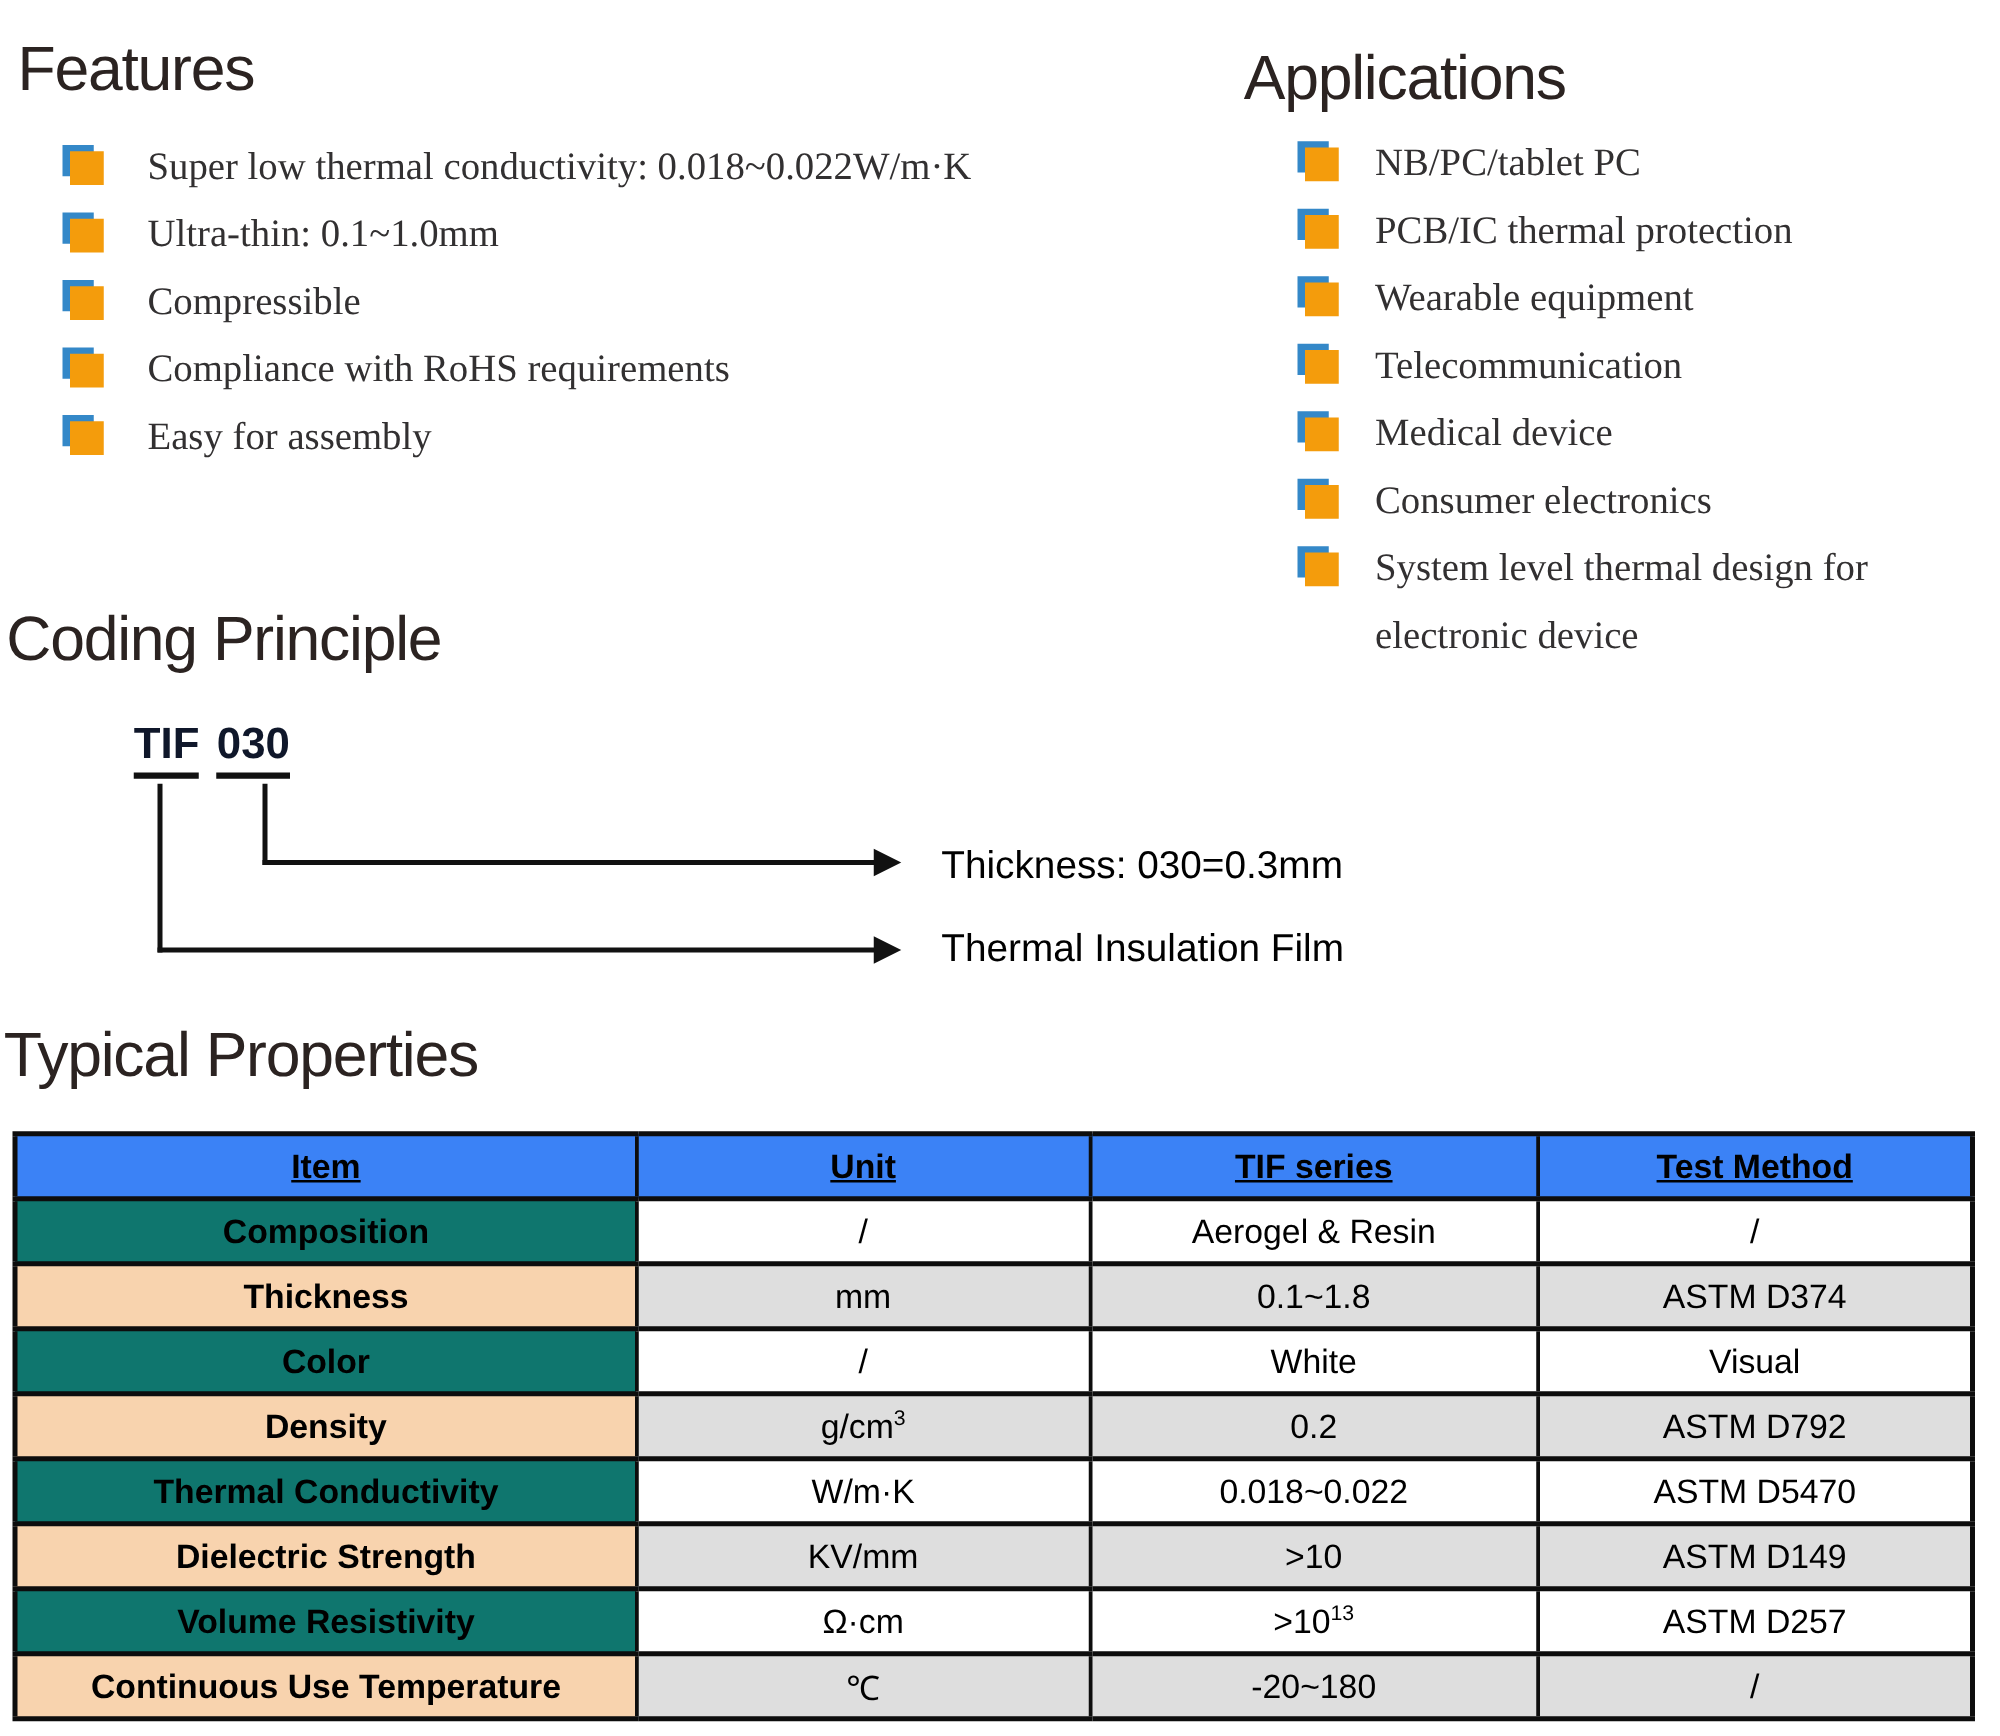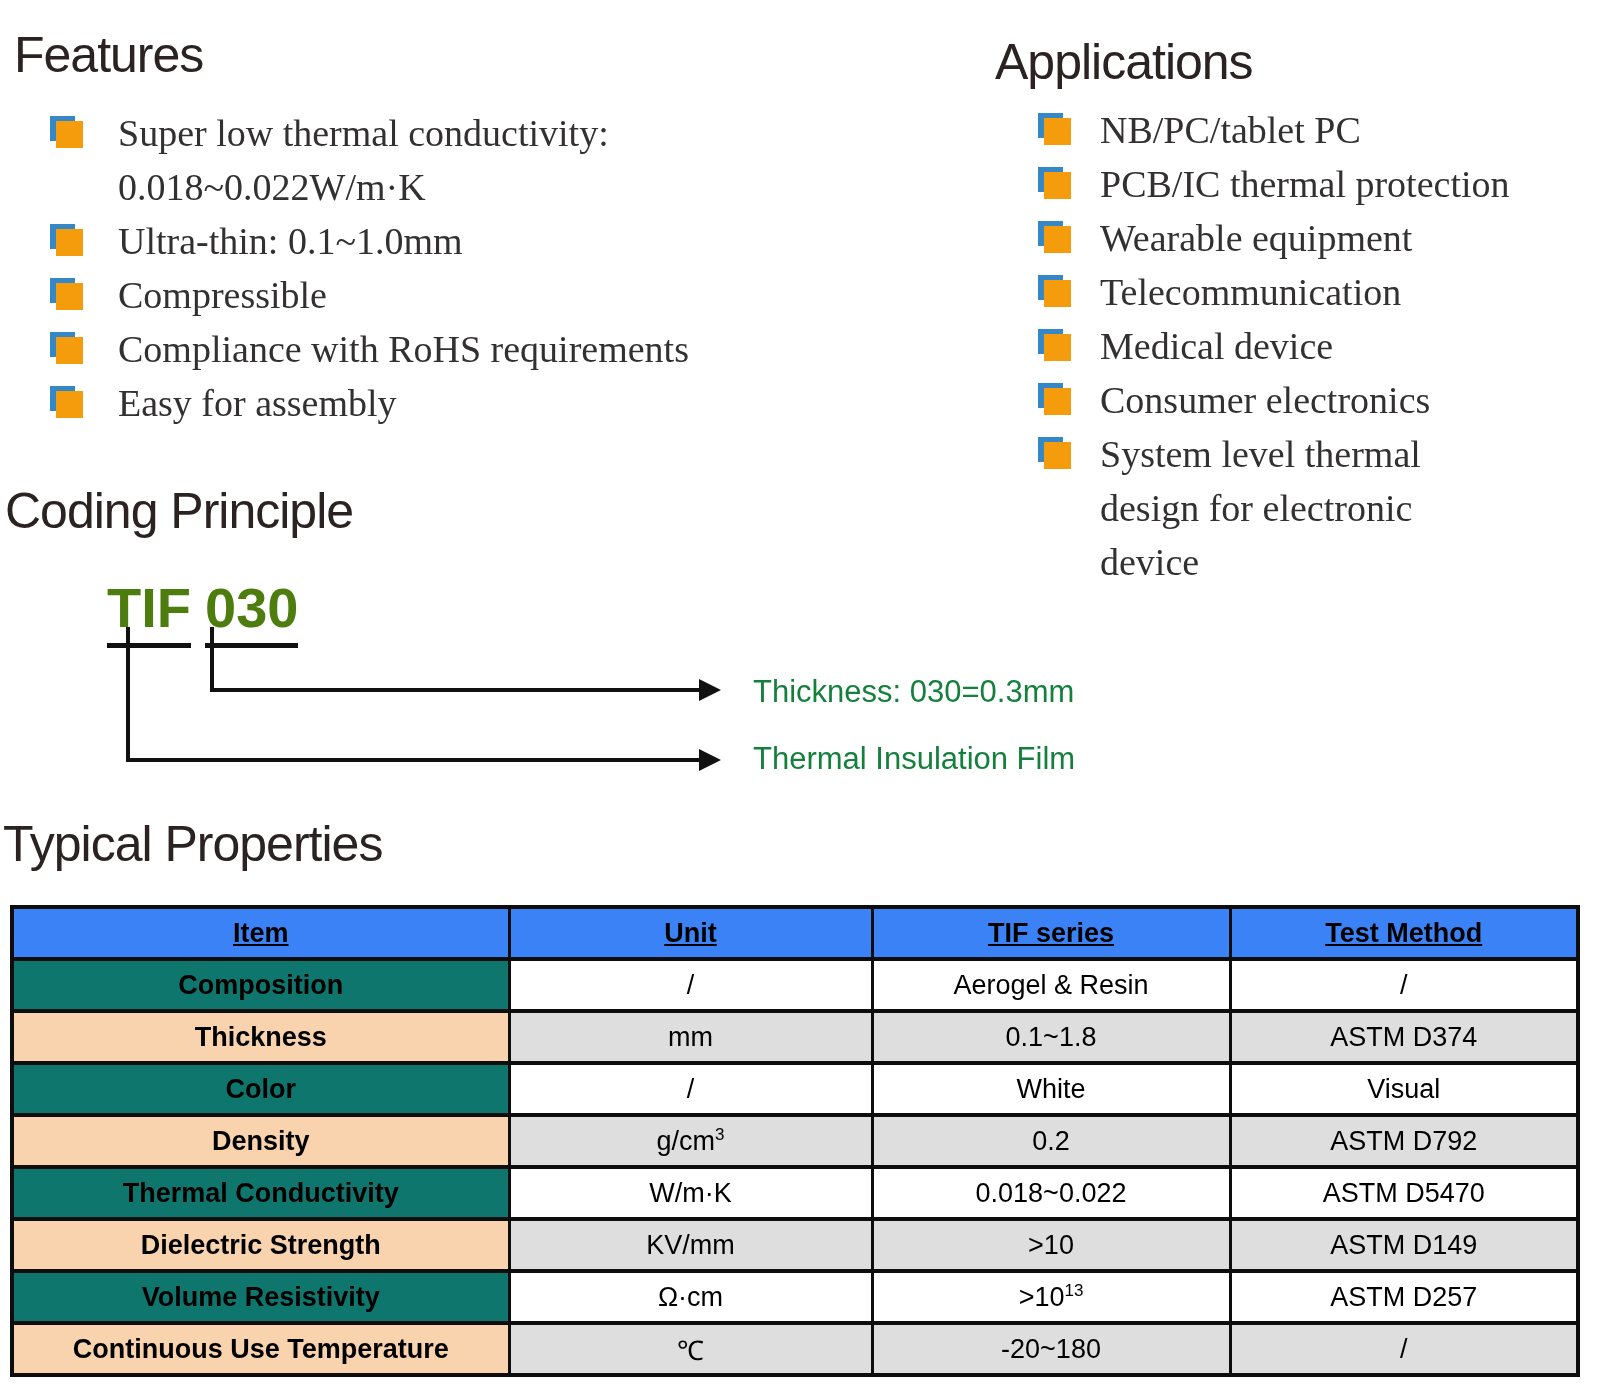--- a/index.html
+++ b/index.html
@@ -3,35 +3,35 @@
 <meta charset="utf-8">
 <style>
   html,body{margin:0;padding:0;background:#ffffff;}
   .page{position:relative;width:1600px;height:1389px;background:#ffffff;overflow:hidden;
         font-family:"Liberation Sans",sans-serif;color:#111;}
   .h1{position:absolute;font-family:"Liberation Sans",sans-serif;font-weight:400;
       font-size:50px;color:#2b2321;letter-spacing:-1px;white-space:nowrap;}
   
   .blist{position:absolute;}
   .li{display:flex;align-items:flex-start;}
-  .li-text{font-family:"Liberation Serif",serif;font-size:38px;line-height:54px;color:#323031;}
+  .li-text{font-family:"Liberation Serif",serif;font-size:31px;line-height:54px;color:#323031;}
   .bullet{position:relative;width:33px;height:33px;flex:0 0 33px;margin-top:10px;}
   .b-blue{position:absolute;left:0;top:0;width:25px;height:25px;background:#3488c8;}
   .b-orange{position:absolute;left:6px;top:5px;width:27px;height:27px;background:#f49c0c;}
   .features-list .bullet{margin-right:35px;}
   .apps-list .bullet{margin-right:29px;}
   .apps-list .li-text{width:418px;}
   
-  .code{position:absolute;font-weight:700;font-size:56px;color:#4d7c0f;white-space:nowrap;text-align:center;}
+  .code{position:absolute;font-weight:700;font-size:35px;color:#0f172a;white-space:nowrap;text-align:center;}
   .code-part{display:inline-block;border-bottom:5px solid #111;padding-bottom:3px;}
   .code-gap{display:inline-block;width:14px;}
   .dline{position:absolute;background:#111;}
   .arrowhead{position:absolute;width:0;height:0;border-top:11px solid transparent;
              border-bottom:11px solid transparent;border-left:22px solid #111;}
-  .dlabel{position:absolute;font-size:31px;color:#15803d;white-space:nowrap;
+  .dlabel{position:absolute;font-size:31px;color:#000000;white-space:nowrap;
           font-family:"Liberation Sans",sans-serif;}
   
   .props{position:absolute;left:10px;top:905px;}
   table.props-table{border-collapse:collapse;table-layout:fixed;width:1566px;
                     font-family:"Liberation Sans",sans-serif;}
   .props-table col.c1{width:497px;}
   .props-table col.c2{width:363px;}
   .props-table col.c3{width:358px;}
   .props-table col.c4{width:348px;}
   .props-table th,.props-table td{border:3px solid #0d0d0d;border-top-width:4px;border-bottom-width:4px;

